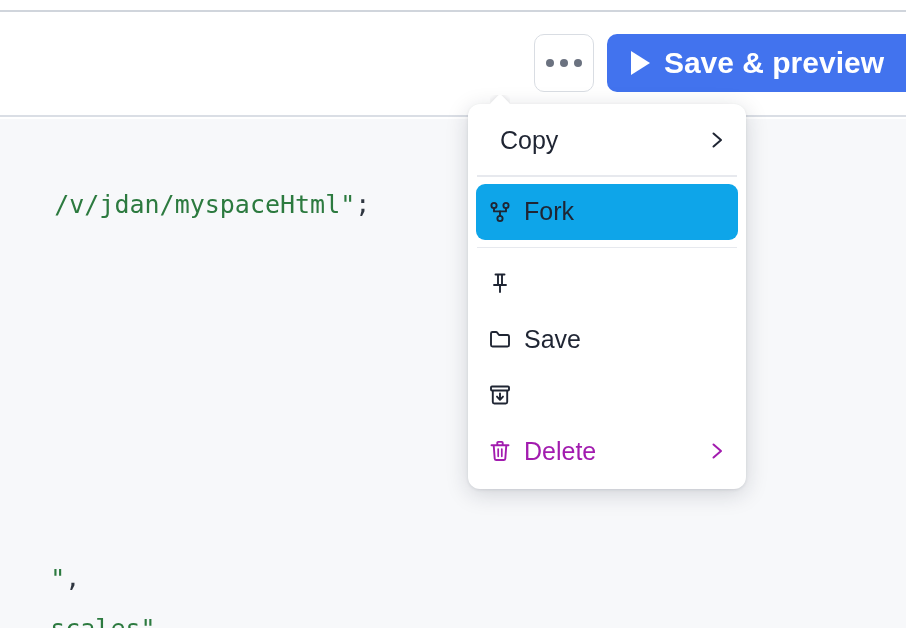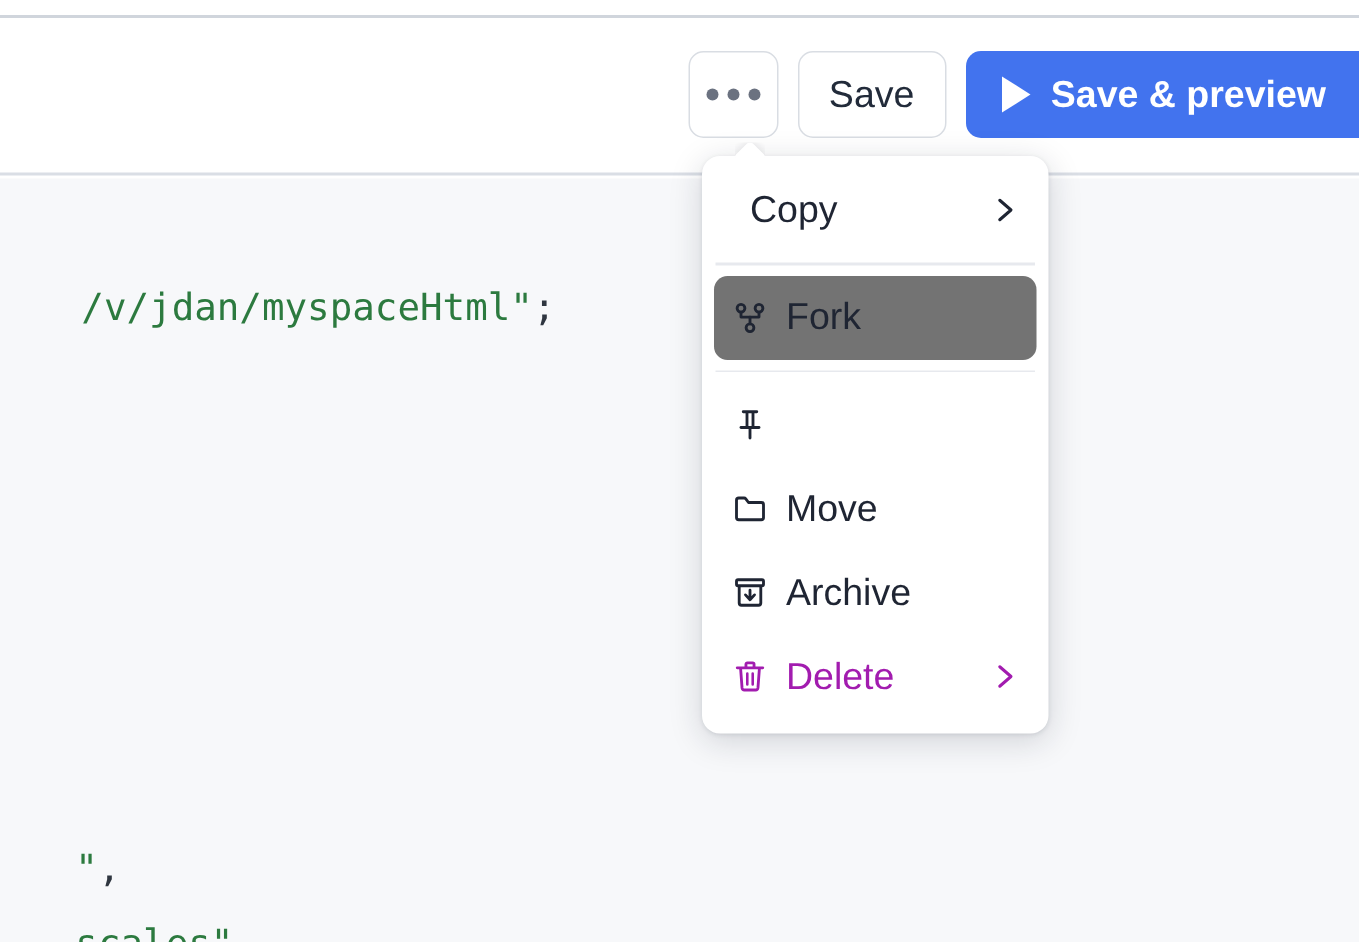--- a/index.html
+++ b/index.html
@@ -89,21 +89,21 @@
   }
 
   .btn-primary {
     height: 58px;
     padding: 0 22px 0 24px;
     background: #4273ee;
     border: none;
     border-radius: 10px 0 0 10px;
     color: #ffffff;
     font-family: "Liberation Sans", sans-serif;
-    font-size: 25px;
+    font-size: 30px;
     font-weight: bold;
     cursor: pointer;
     display: flex;
     align-items: center;
     gap: 14px;
     line-height: 1;
     margin-right: 0;
   }
   .play-tri {
     width: 0;
@@ -132,21 +132,21 @@
     color: #2d2f36;
   }
   .tok-str { color: #2c7a3f; }
   .tok-punct { color: #2f3640; }
 
   
   .menu {
     position: absolute;
     left: 468px;
     top: 104px;
-    width: 231px;
+    width: 278px;
     background: #ffffff;
     border-radius: 12px;
     box-shadow: 0 5px 22px rgba(22,30,46,0.17), 0 1px 3px rgba(22,30,46,0.10);
     padding: 8px 0 10px 0;
     z-index: 20;
   }
   .menu-caret {
     position: absolute;
     left: 22px;
     top: -9px;
@@ -170,21 +170,21 @@
   .menu-row {
     display: flex;
     align-items: center;
     height: 56px;
     margin: 0 8px;
     padding: 0 10px 0 8px;
     border-radius: 9px;
     cursor: pointer;
     position: relative;
   }
-  .menu-row.hl { background: #737373; text-align: center; }
+  .menu-row.hl { background: #0ea5e9; text-align: center; }
   .menu-ico {
     width: 32px;
     flex: none;
     display: flex;
     align-items: center;
     justify-content: center;
     color: #1f2533;
   }
   .menu-label {
     font-size: 25px;
@@ -218,21 +218,20 @@
   <div class="toolbar-actions">
 
     <button class="btn-ghost-square">
       <span class="dots">
         <i></i>
           <i></i>
           <i></i>
       </span>
     </button>
 
-    <button class="btn-save">Save</button>
 
     <button class="btn-primary">
       <span class="play-tri"></span>
       <span>Save &amp; preview</span>
     </button>
 
   </div>
 </div>
 
 <div class="editor">
@@ -293,32 +292,31 @@
   </div>
 
   <div class="menu-row">
     <span class="menu-ico">
       <svg width="24" height="24" viewBox="0 0 24 24" fill="none">
         <path d="M3 7.5 V18 A1.5 1.5 0 0 0 4.5 19.5 H19.5 A1.5 1.5 0 0 0 21 18 V9.5
                  A1.5 1.5 0 0 0 19.5 8 H11 L9.2 5.6 A1.5 1.5 0 0 0 8 5 H4.5
                  A1.5 1.5 0 0 0 3 6.5 Z" stroke="currentColor" stroke-width="1.9" stroke-linejoin="round"></path>
       </svg>
     </span>
-    <span class="menu-label">Move</span>
+    <span class="menu-label">Save</span>
   </div>
 
   <div class="menu-row">
     <span class="menu-ico">
       <svg width="24" height="24" viewBox="0 0 24 24" fill="none">
         <rect x="3" y="3.5" width="18" height="4" rx="1" stroke="currentColor" stroke-width="1.9"></rect>
         <path d="M4.8 7.5 V19 A1.5 1.5 0 0 0 6.3 20.5 H17.7 A1.5 1.5 0 0 0 19.2 19 V7.5" stroke="currentColor" stroke-width="1.9" stroke-linejoin="round"></path>
         <path d="M12 10.5 V16.5 M9 13.6 L12 16.8 L15 13.6" stroke="currentColor" stroke-width="1.9" stroke-linecap="round" stroke-linejoin="round"></path>
       </svg>
     </span>
-    <span class="menu-label">Archive</span>
   </div>
 
   <div class="menu-row danger">
     <span class="menu-ico">
       <svg width="24" height="24" viewBox="0 0 24 24" fill="none">
         <path d="M3.5 6.2 H20.5" stroke="currentColor" stroke-width="1.9" stroke-linecap="round"></path>
         <path d="M9.3 6.2 V3.8 A0.9 0.9 0 0 1 10.2 2.9 H13.8 A0.9 0.9 0 0 1 14.7 3.8 V6.2" stroke="currentColor" stroke-width="1.9" stroke-linejoin="round"></path>
         <path d="M5.7 6.2 L6.7 19.6 A1.6 1.6 0 0 0 8.3 21 H15.7 A1.6 1.6 0 0 0 17.3 19.6 L18.3 6.2" stroke="currentColor" stroke-width="1.9" stroke-linejoin="round"></path>
         <path d="M10.2 10 V17.3 M13.8 10 V17.3" stroke="currentColor" stroke-width="1.7" stroke-linecap="round"></path>
       </svg>

